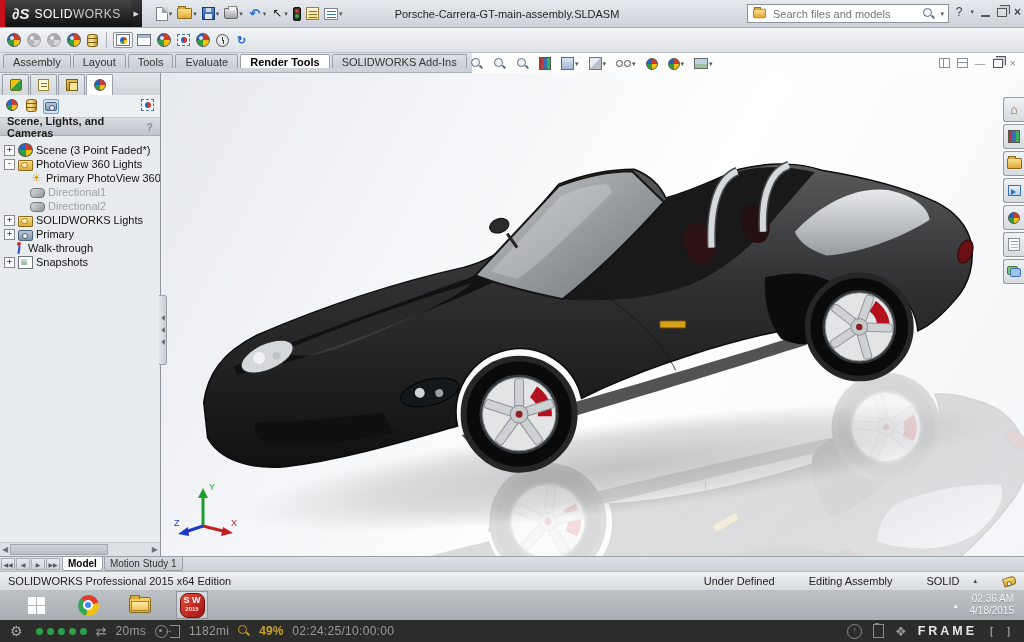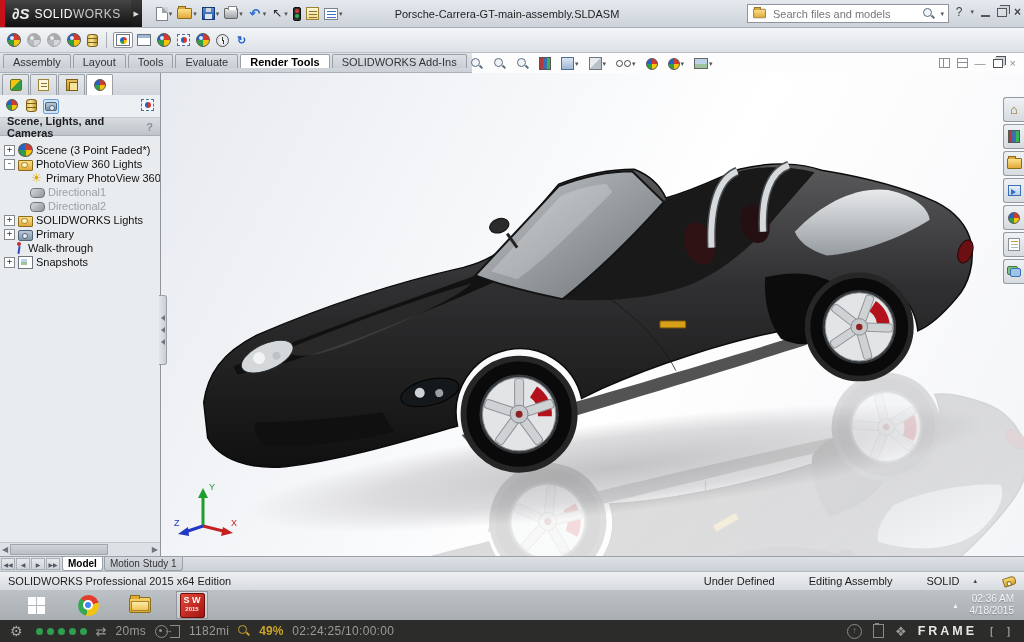--- a/index.html
+++ b/index.html
@@ -155,21 +155,21 @@
   .taskbar{height:30px;flex:0 0 30px;background:linear-gradient(#bdc2c6,#a9aeb3);display:flex;align-items:center;padding-left:10px;gap:0}
   .tb-slot{width:52px;display:flex;align-items:center;justify-content:center;height:30px}
   .i-win{width:17px;height:17px;display:grid;grid-template-columns:8px 8px;grid-template-rows:8px 8px;gap:1px}
   .i-win span{background:#fdfdfd}
   .i-chrome{width:21px;height:21px;border-radius:50%;background:conic-gradient(from -45deg,#e33b2e 0 33%,#f2c40f 33% 66%,#34a853 66% 100%);position:relative}
   .i-chrome:after{content:"";position:absolute;left:5.5px;top:5.5px;width:10px;height:10px;border-radius:50%;background:#4285f4;border:2.5px solid #fff;box-sizing:border-box}
   .i-expl{width:22px;height:16px;background:linear-gradient(#f7d36a,#e0a92f);border:1px solid #8a6d1f;border-radius:2px;position:relative}
   .i-expl:before{content:"";position:absolute;left:0;top:-3px;width:8px;height:3px;background:#e0a92f;border:1px solid #8a6d1f;border-bottom:0}
   .i-expl:after{content:"";position:absolute;left:1px;bottom:1px;right:1px;height:8px;background:linear-gradient(#fdeaa8,#eec45a);border:1px solid #a8842a}
   .sw-app{width:30px;height:26px;background:linear-gradient(#d9dde1,#c2c7cc);border:1px solid #8f959b;display:flex;align-items:center;justify-content:center}
-  .i-sw{width:23px;height:23px;background:linear-gradient(135deg,#e84a3a,#a31210);border:1px solid #6e0c0a;border-radius:2px;color:#fff;text-align:center;font-weight:bold;font-size:9px;line-height:13px;position:relative}
+  .i-sw{width:23px;height:23px;background:linear-gradient(135deg,#e84a3a,#a31210);border:1px solid #6e0c0a;border-radius:8px;color:#fff;text-align:center;font-weight:bold;font-size:9px;line-height:13px;position:relative}
   .i-sw small{display:block;font-size:6px;line-height:5px;font-weight:bold;color:#ffe9e9}
   .tray{margin-left:auto;display:flex;align-items:center;gap:12px;padding-right:10px}
   .tray-caret{color:#f0f2f4;font-size:8px}
   .clock{color:#f4f6f8;font-size:10px;text-align:right;line-height:12px;text-shadow:0 1px 1px rgba(0,0,0,.25)}
   
   .overlay{height:22px;flex:0 0 22px;background:#2c2c2a;display:flex;align-items:center;gap:9px;padding:0 10px;color:#8f8f8f;font-size:12px}
   .o-gear{color:#a8a8a8;font-size:14px}
   .dots{display:flex;gap:4px;margin-left:4px}
   .dot{width:7px;height:7px;border-radius:50%;background:#2f9e4f}
   .o-loop{color:#9a9a9a;font-size:13px}

